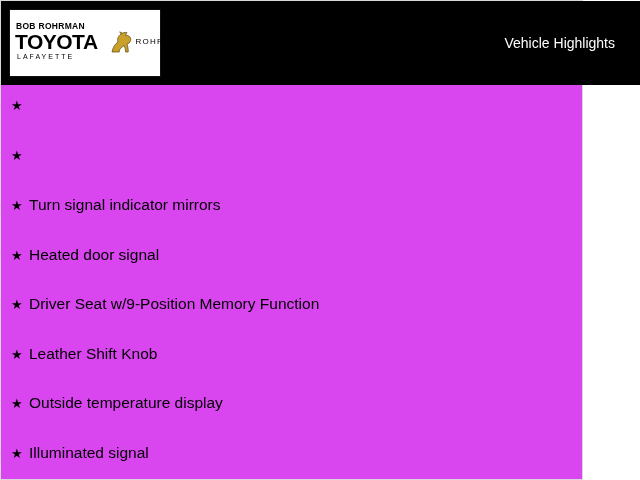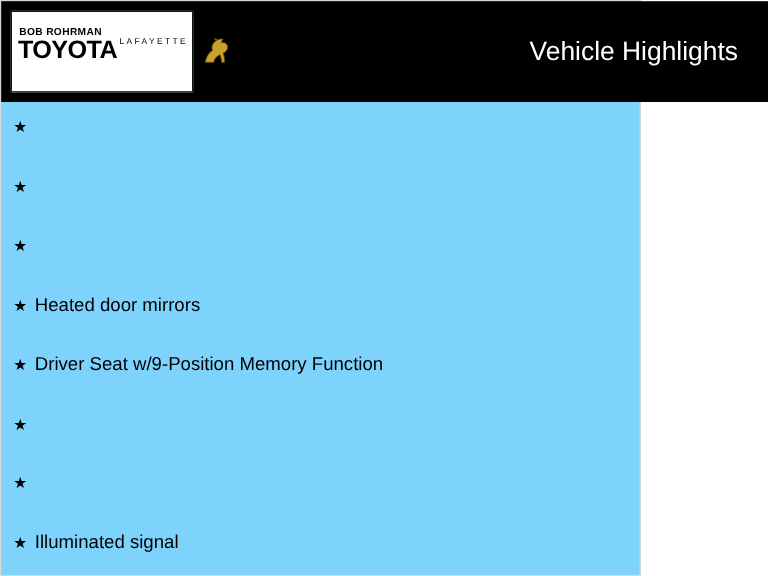--- a/index.html
+++ b/index.html
@@ -8,23 +8,23 @@
     background: #ffffff;
   }
   body {
     width: 640px;
     height: 480px;
     font-family: "Liberation Sans", sans-serif;
     overflow: hidden;
     position: relative;
   }
   .page {
-    width: 534px;
+    width: 583px;
     height: 480px;
-    background: #7dd3fc;
+    background: #d946ef;
     position: relative;
     box-sizing: border-box;
     border: 1px solid #d8d8d8;
   }
   
   .header {
     position: absolute;
     left: 0;
     top: 0;
     width: 640px;
@@ -57,20 +57,21 @@
     line-height: 9px;
     padding-left: 2px;
   }
   .logo-mid {
     display: flex;
     align-items: flex-start;
     justify-content: space-between;
   }
   .logo-toyota-wrap {
     display: flex;
+    flex-direction: column;
     align-items: flex-start;
     padding-left: 1px;
   }
   .logo-toyota {
     font-size: 21px;
     font-weight: bold;
     color: #000000;
     line-height: 21px;
     letter-spacing: -0.5px;
   }
@@ -107,21 +108,21 @@
     font-weight: normal;
   }
   .logo-underline {
     height: 2px;
     background: #000000;
     margin-top: 1px;
     width: 100%;
   }
   .header-title {
     color: #ffffff;
-    font-size: 22px;
+    font-size: 14px;
     margin-right: 26px;
     white-space: nowrap;
   }
   
   .features {
     position: absolute;
     left: 0;
     top: 84px;
     width: 640px;
     padding: 12px 0 0 0;
@@ -185,38 +186,41 @@
     <div class="feature-row">
       <span class="bullet">★</span>
     </div>
 
     <div class="feature-row">
       <span class="bullet">★</span>
     </div>
 
     <div class="feature-row">
       <span class="bullet">★</span>
-    </div>
-
-    <div class="feature-row">
-      <span class="bullet">★</span>
-      <span class="feature-text">Heated door mirrors</span>
+      <span class="feature-text">Turn signal indicator mirrors</span>
+    </div>
+
+    <div class="feature-row">
+      <span class="bullet">★</span>
+      <span class="feature-text">Heated door signal</span>
     </div>
 
     <div class="feature-row">
       <span class="bullet">★</span>
       <span class="feature-text">Driver Seat w/9-Position Memory Function</span>
     </div>
 
     <div class="feature-row">
       <span class="bullet">★</span>
-    </div>
-
-    <div class="feature-row">
-      <span class="bullet">★</span>
+      <span class="feature-text">Leather Shift Knob</span>
+    </div>
+
+    <div class="feature-row">
+      <span class="bullet">★</span>
+      <span class="feature-text">Outside temperature display</span>
     </div>
 
     <div class="feature-row">
       <span class="bullet">★</span>
       <span class="feature-text">Illuminated signal</span>
     </div>
 
   </div>
 </div>
 

